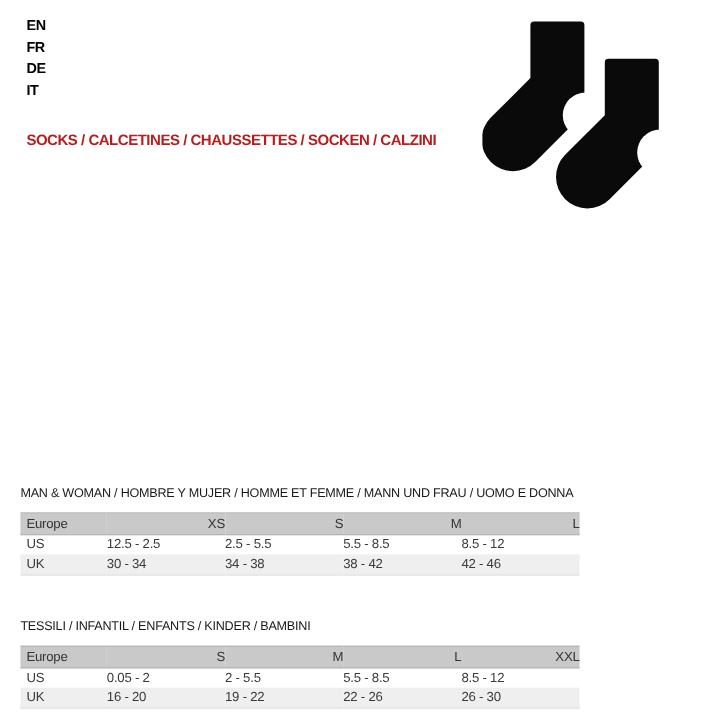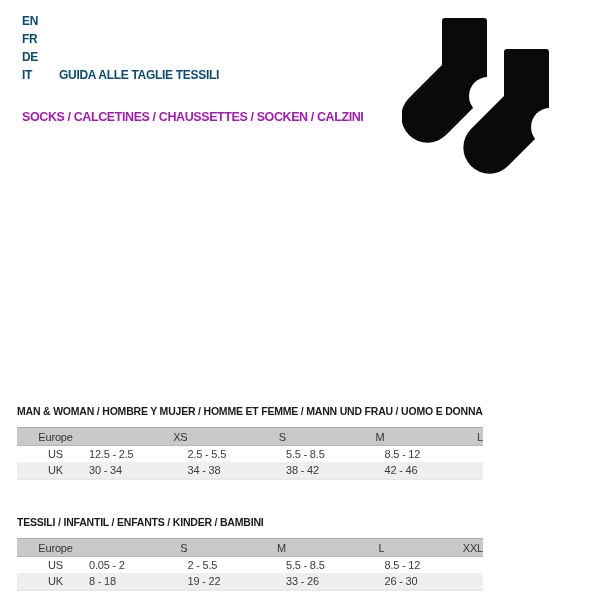--- a/index.html
+++ b/index.html
@@ -6,62 +6,61 @@
   body{
     width:600px;height:600px;position:relative;overflow:hidden;
     background:#ffffff;
     font-family:"Liberation Sans",sans-serif;
     color:#1d1d1b;
     -webkit-font-smoothing:antialiased;
   }
   
   .langs{position:absolute;left:22px;top:12px;}
   .lang-row{display:flex;height:18px;align-items:center;
-    font-weight:bold;font-size:12px;letter-spacing:-0.3px;color:#0c4a6e;}
+    font-weight:bold;font-size:12px;letter-spacing:-0.3px;color:#000000;}
   .lang-code{width:37px;flex:0 0 37px;}
   
   .category{position:absolute;left:22px;top:110px;
-    font-weight:bold;font-size:12.5px;letter-spacing:-0.4px;color:#a21caf;}
+    font-weight:bold;font-size:12.5px;letter-spacing:-0.4px;color:#b91c1c;}
   
   .socks-wrap{position:absolute;left:402px;top:14px;width:180px;height:170px;}
   
   .tables{position:absolute;left:17px;top:405px;width:466px;}
-  .tbl-title{font-weight:bold;font-size:10.5px;letter-spacing:-0.2px;
+  .tbl-title{font-weight:normal;font-size:10.5px;letter-spacing:-0.2px;
     color:#1a1a1a;line-height:12px;margin:0 0 10px 0;white-space:nowrap;}
   .tbl-block.second{margin-top:36px;}
   table{width:466px;border-collapse:collapse;table-layout:fixed;
     font-size:11px;letter-spacing:-0.2px;color:#3a3a3a;
     border-bottom:2px solid #e9e9e9;}
   thead th{
     background:var(--header-bg,#c9c9c9);
     height:17px;font-weight:normal;color:#333;
     border-top:1px solid #aaaaaa;border-bottom:1px solid #b6b6b6;
     text-align:right;padding:0;}
   tbody th,tbody td{height:16px;font-weight:normal;text-align:left;padding:0;}
-  .rowhead{text-align:center;padding-left:5px !important;margin-top:27px;}
+  .rowhead{text-align:left;padding-left:5px !important;margin-top:27px;}
   tr.alt{background:var(--alt-row-bg,#efefef);}
 </style>
 </head>
 <body>
 
 <div class="page">
 
   <div class="langs">
     <div class="lang-row">
       <span class="lang-code">EN</span>
     </div>
     <div class="lang-row">
       <span class="lang-code">FR</span>
     </div>
     <div class="lang-row">
       <span class="lang-code">DE</span>
     </div>
     <div class="lang-row">
       <span class="lang-code">IT</span>
-      <span class="lang-label">GUIDA ALLE TAGLIE TESSILI</span>
     </div>
   </div>
 
   <div class="category">SOCKS / CALCETINES / CHAUSSETTES / SOCKEN / CALZINI</div>
 
   <div class="socks-wrap">
     <svg width="180" height="170" viewBox="0 0 180 170" xmlns="http://www.w3.org/2000/svg">
       <g fill="var(--icon,#0a0a0a)">
         <path d="M40,7 Q40,4 43,4 L82,4 Q85,4 85,7 L85,80 L44,121 A26,26 0 0 1 7,84 L40,51 Z"></path>
         <circle cx="86" cy="82" r="19" fill="#ffffff"></circle>
@@ -133,23 +132,23 @@
         <tbody>
           <tr>
             <th class="rowhead">US</th>
             <td>0.05 - 2</td>
             <td>2 - 5.5</td>
             <td>5.5 - 8.5</td>
             <td>8.5 - 12</td>
           </tr>
           <tr class="alt">
             <th class="rowhead">UK</th>
-            <td>8 - 18</td>
+            <td>16 - 20</td>
             <td>19 - 22</td>
-            <td>33 - 26</td>
+            <td>22 - 26</td>
             <td>26 - 30</td>
           </tr>
         </tbody>
       </table>
     </div>
 
   </div>
 </div>
 
 </body></html>

